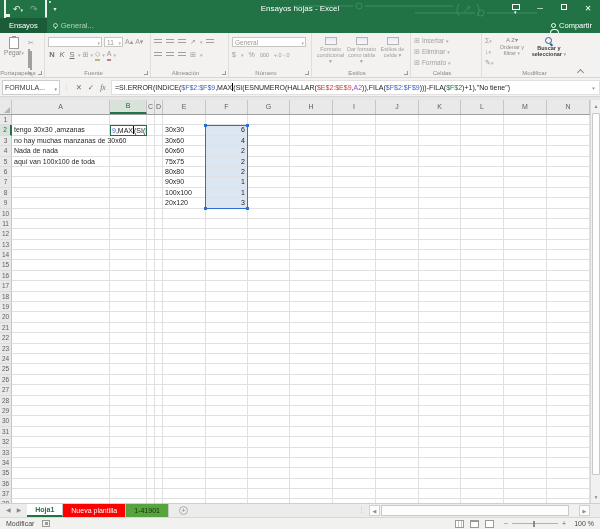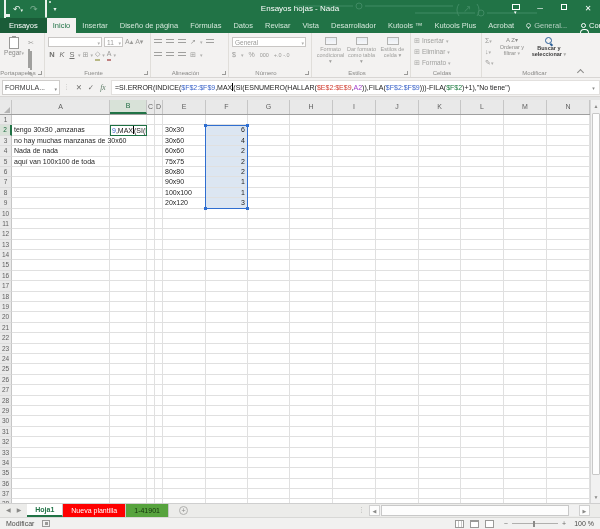--- a/index.html
+++ b/index.html
@@ -160,44 +160,31 @@
     <svg class="deco" width="260" height="18" viewBox="0 0 260 18">
       <g fill="none" stroke="#5a9e7c" stroke-width="1">
         <path d="M0 6 h58 M70 6 h88"></path>
           <circle cx="64" cy="6" r="3"></circle>
         <path d="M120 13 h60 M192 13 h50"></path>
           <circle cx="186" cy="13" r="3"></circle>
         <path d="M164 4 a8 9 0 0 0 0 12 M182 4 a8 9 0 0 1 0 12"></path>
       </g>
       <text x="168" y="12" font-size="10" fill="#5a9e7c">↗</text>
     </svg>
-    <div id="title-text">Ensayos hojas - Nada</div>
+    <div id="title-text">Ensayos hojas - Excel</div>
     <div class="winctl">
       <div class="winbtn"><span class="ribopt"></span></div>
       <div class="winbtn">─</div>
       <div class="winbtn"><span class="restoreic"></span></div>
       <div class="winbtn">✕</div>
     </div>
   </div>
 
   <div id="tabbar">
     <div class="ftab">Ensayos</div>
-    <div id="ribbon-tabs">
-        <div class="rtab active">Inicio</div>
-        <div class="rtab">Insertar</div>
-        <div class="rtab">Diseño de página</div>
-        <div class="rtab">Fórmulas</div>
-        <div class="rtab">Datos</div>
-        <div class="rtab">Revisar</div>
-        <div class="rtab">Vista</div>
-        <div class="rtab">Desarrollador</div>
-        <div class="rtab">Kutools ™</div>
-        <div class="rtab">Kutools Plus</div>
-        <div class="rtab">Acrobat</div>
-      </div>
     <div class="tellme">
       <span class="bulb"></span>
       <span>General...</span>
     </div>
     <div class="share">
       <span class="person"></span>
       <span>Compartir</span>
     </div>
   </div>
 

